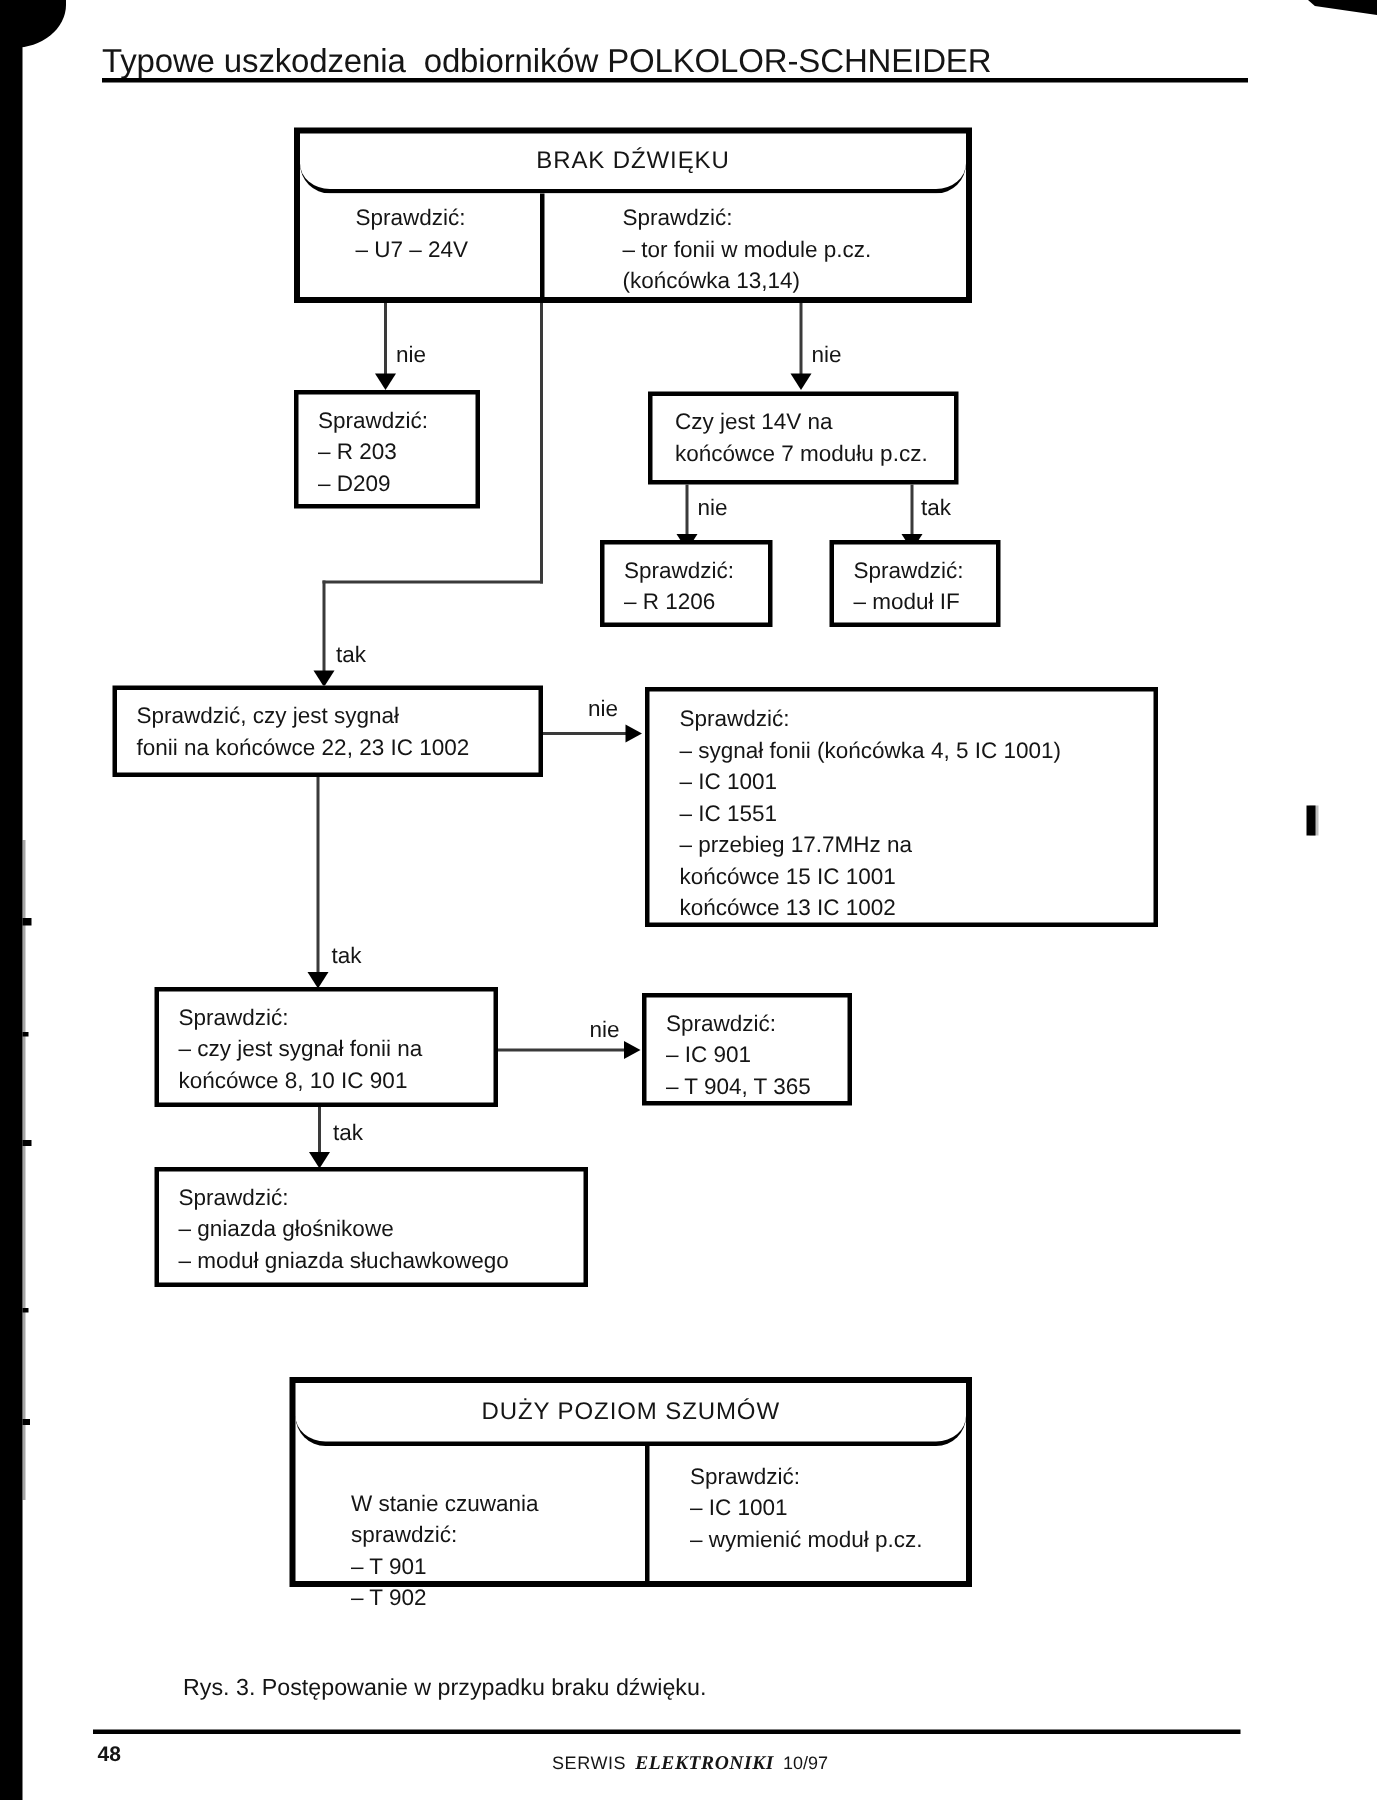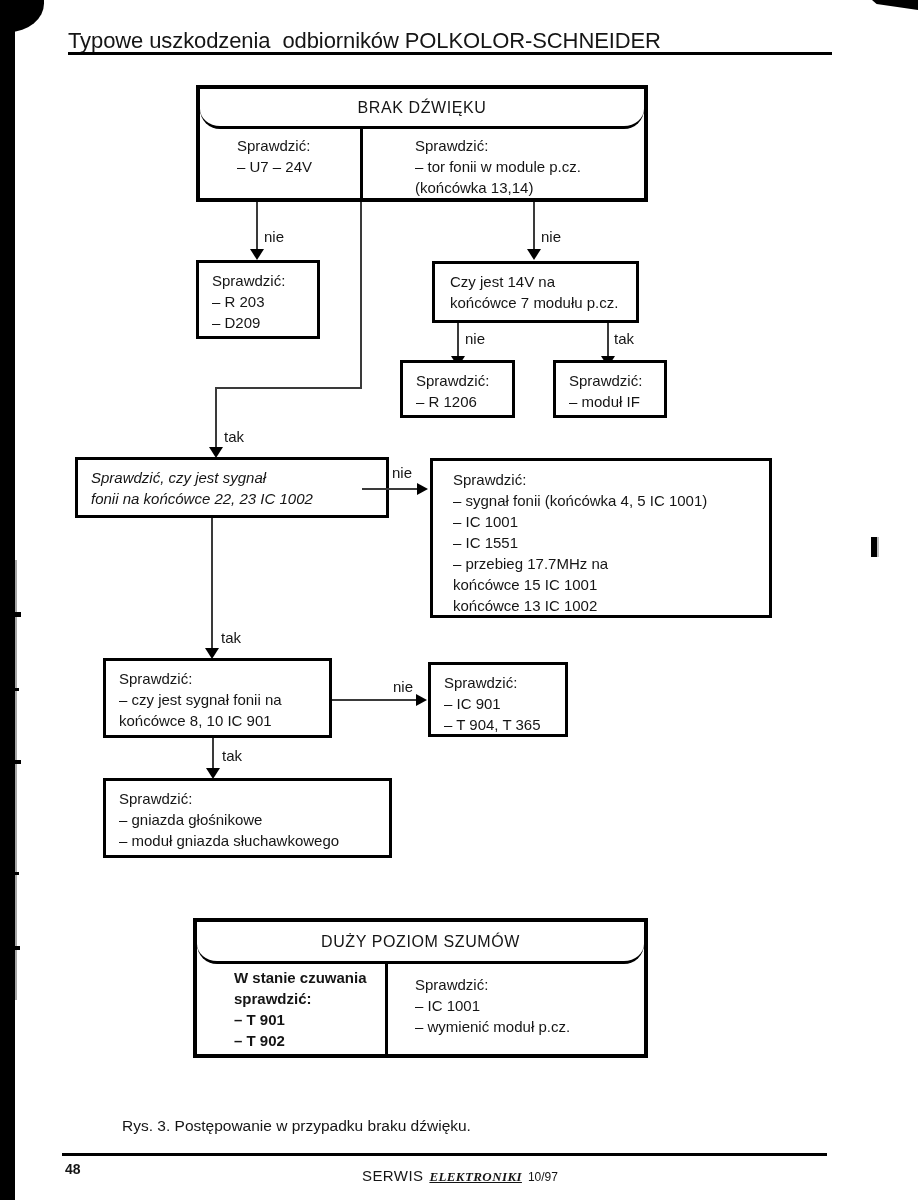--- a/index.html
+++ b/index.html
@@ -15,22 +15,22 @@
   .tr-wedge{position:absolute;right:0;top:0;width:46px;height:10px;background:#000;clip-path:polygon(0 0,100% 0,100% 100%,10% 40%);}
   .right-tick{position:absolute;left:871px;top:537px;width:6px;height:20px;background:#000;box-shadow:2px 0 0 rgba(0,0,0,.25);}
   .speck{position:absolute;left:627px;top:555px;width:3px;height:3px;background:#444;border-radius:50%;}
   
   .header-title{position:absolute;left:68px;top:28px;font-size:22px;letter-spacing:-.1px;white-space:pre;}
   .header-rule{position:absolute;left:68px;top:52px;width:764px;height:3px;background:#000;}
   .caption{position:absolute;left:122px;top:1117px;width:600px;font-size:15.5px;}
   .footer-rule{position:absolute;left:62px;top:1153px;width:765px;height:3px;background:#000;}
   .page-num{position:absolute;left:65px;top:1161px;font-size:14px;font-weight:bold;}
   .footer-center{position:absolute;left:300px;top:1167px;width:320px;text-align:center;font-size:12px;white-space:nowrap;}
-  .footer-center .prefix{font-size:15px;letter-spacing:.4px;}
-  .footer-center .brand{font-family:"Liberation Serif",serif;font-weight:800;font-style:italic;font-size:13px;letter-spacing:.4px;margin:0 6px;text-decoration:underline;}
+  .footer-center .prefix{font-size:12px;letter-spacing:.4px;}
+  .footer-center .brand{font-family:"Liberation Serif",serif;font-weight:800;font-style:italic;font-size:13px;letter-spacing:.4px;margin:0 6px;}
   
   .box{position:absolute;background:#fff;border:3px solid #000;box-sizing:border-box;
        font-size:15px;line-height:21px;padding:7px 4px 0 13px;}
   .box .line{white-space:nowrap;}
   .tbox{position:absolute;background:#fff;border:4px solid #000;box-sizing:border-box;}
   .tb-title{height:37px;border-bottom:3px solid #000;display:flex;align-items:center;justify-content:center;
             font-size:16px;letter-spacing:.6px;white-space:nowrap;border-radius:20px;}
   .tb-cells{display:flex;position:absolute;left:0;right:0;top:40px;bottom:0;}
   .tb-cell{box-sizing:border-box;font-size:15px;line-height:21px;padding-top:6px;}
   .tb-divider{border-right:3px solid #000;}
@@ -48,33 +48,33 @@
   #a2l{left:533px;top:202px;height:49px;} #a2h{left:527px;top:249px;} #a2lab{left:541px;top:228px;}
   #boxB{left:196px;top:260px;width:124px;height:79px;}
   #boxC{left:421px;top:261px;width:207px;height:62px;padding-left:15px;margin-left:11px;}
   #c1l{left:457px;top:323px;height:35px;} #c1h{left:451px;top:356px;} #c1lab{left:465px;top:330px;}
   #c2l{left:607px;top:323px;height:35px;} #c2h{left:601px;top:356px;} #c2lab{left:614px;top:330px;}
   #boxD{left:400px;top:360px;width:115px;height:58px;}
   #boxE{left:553px;top:360px;width:114px;height:58px;}
   #ev1{left:360px;top:202px;height:187px;}
   #eh1{left:215px;top:387px;width:147px;}
   #ev2{left:215px;top:387px;height:63px;} #evh{left:209px;top:447px;} #evlab{left:224px;top:428px;}
-  #boxF{left:75px;top:457px;width:314px;height:61px;font-style:italic;}
+  #boxF{left:75px;top:457px;width:287px;height:61px;}
   #fgl{left:362px;top:488px;width:57px;} #fgh{left:417px;top:483px;} #fglab{left:392px;top:464px;}
   #boxG{left:430px;top:458px;width:342px;height:160px;padding-left:20px;padding-top:8px;}
   #fdl{left:211px;top:518px;height:133px;} #fdh{left:205px;top:648px;} #fdlab{left:221px;top:629px;}
   #boxH{left:103px;top:658px;width:229px;height:80px;}
   #hil{left:332px;top:699px;width:86px;} #hih{left:416px;top:694px;} #hilab{left:393px;top:678px;}
   #boxI{left:428px;top:662px;width:140px;height:75px;}
   #hdl{left:212px;top:738px;height:36px;} #hdh{left:206px;top:768px;} #hdlab{left:222px;top:747px;}
   #boxJ{left:103px;top:778px;width:289px;height:80px;}
   #boxK{left:193px;top:918px;width:455px;height:140px;}
   #boxK .tb-title{height:39px;}
   #boxK .tb-cells{top:42px;}
-  #boxK .cellL{width:191px;padding-left:37px;padding-top:3px;font-weight:bold;}
+  #boxK .cellL{width:236px;padding-left:37px;padding-top:28px;}
   #boxK .cellR{flex:1;padding-left:27px;padding-top:10px;}
 </style>
 </head>
 <body>
 
 <div class="page">
 
   <div class="left-bar"></div>
   <div class="corner-patch"></div>
   <div class="tr-wedge"></div>

